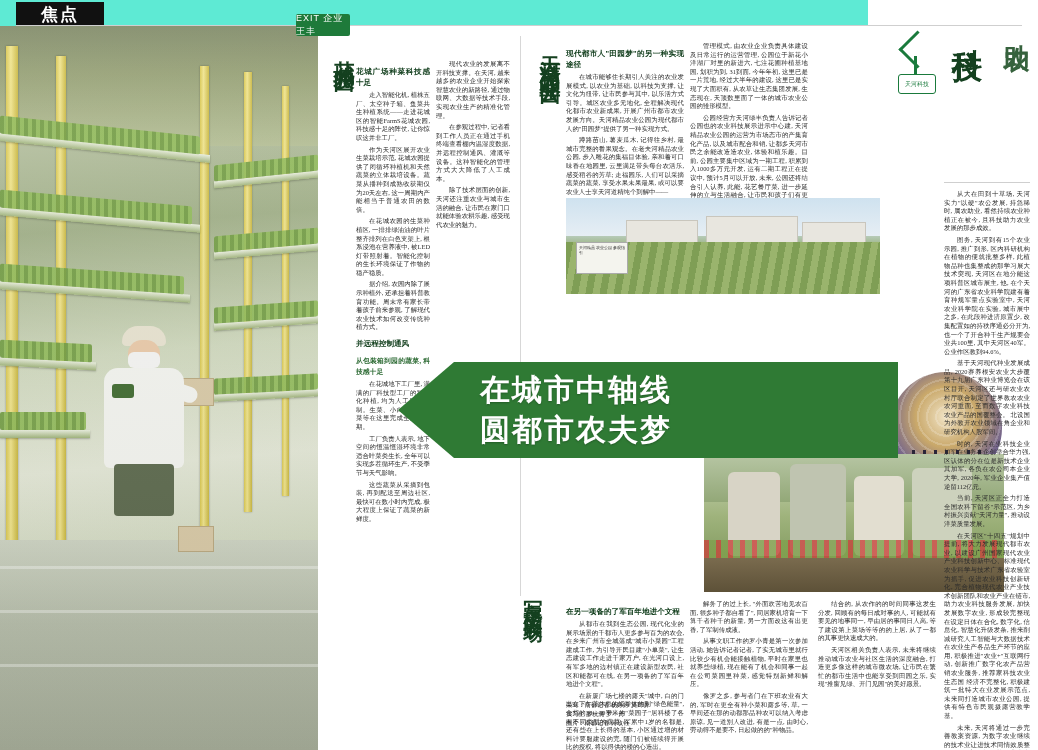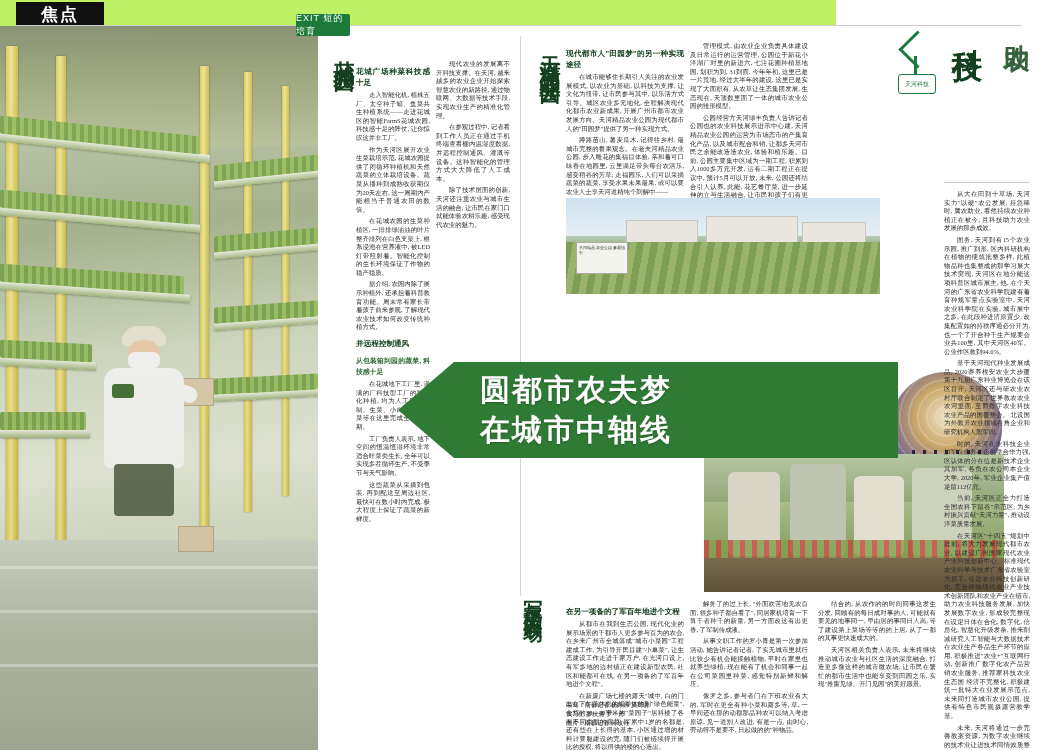--- a/index.html
+++ b/index.html
@@ -6,21 +6,21 @@
   html,body{margin:0;padding:0;}
   body{
     width:1038px;height:750px;overflow:hidden;
     background:#ffffff;
     font-family:"Liberation Serif", serif;
     color:#1a1a1a;
   }
   .page{position:relative;width:1038px;height:750px;overflow:hidden;background:#fff;}
 
   
-  .masthead{position:absolute;left:0;top:0;width:836px;height:26px;background:#bef264;}
+  .masthead{position:absolute;left:0;top:0;width:836px;height:26px;background:#5eead4;padding-left:32px;}
   .logo-box{
     position:absolute;left:16px;top:2px;width:88px;height:24px;background:#111;
     color:#fff;display:flex;align-items:center;justify-content:center;
     letter-spacing:2px;
   }
   .logo-cn{font-family:"Liberation Sans",sans-serif;font-weight:bold;font-size:17px;line-height:17px;}
   .logo-en{position:absolute;left:18px;top:26px;font-size:6px;letter-spacing:3px;color:#444;
     font-family:"Liberation Sans",sans-serif;}
   .mast-line{
     position:absolute;right:8px;top:6px;font-size:8.5px;color:#333;
@@ -254,21 +254,21 @@
       <div class="body"></div>
       <div class="logo"></div>
       <div class="arm"></div>
       <div class="pants"></div>
     </div>
 
     <div class="veil"></div>
   </div>
 
   <div class="exit-sign">
-    <span>EXIT 短的培育</span>
+    <span>EXIT 企业王丰</span>
   </div>
 
   <div class="vtitle" id="vt-huacheng">花城农园</div>
   <div class="vtitle" id="vt-tianhe">天河精品农业公园</div>
   <div class="vtitle" id="vt-office">写字楼里的农场</div>
 
   <div class="col" id="c1">
     <div class="subhead">花城广场种菜科技感十足</div>
     <p class="para">走入智能化机, 植株五厂、太空种子箱、鱼菜共生种植系统——走进花城区的智能FarmS花城农园, 科技感十足的阵仗, 让你惊叹这并非工厂。</p>
     <p class="para">作为天河区展开农业生菜栽培示范, 花城农园提供了闭循环种植机和天然蔬菜的立体栽培设备。蔬菜从播种到成熟收获期仅为20天左右, 这一周期内产能相当于普通农田的数倍。</p>
@@ -326,22 +326,22 @@
     <div class="kid" style="left:24px;top:18px;width:52px;height:84px;background:#d8d4c6;"></div>
     <div class="kid" style="left:86px;top:10px;width:56px;height:92px;background:#bfc4b0;"></div>
     <div class="kid" style="left:150px;top:22px;width:50px;height:80px;background:#e2ded0;"></div>
     <div class="kid" style="left:208px;top:14px;width:60px;height:88px;background:#cdd2bd;"></div>
     <div class="flowers"></div>
     <div class="soil"></div>
   </div>
 
   <div class="banner">
     <div class="banner-text">
+      <div>在城市中轴线</div>
       <div>圆都市农夫梦</div>
-      <div>在城市中轴线</div>
     </div>
   </div>
 
   <div class="col" id="c5">
     <div class="subhead">在另一项备的了军百年地进个文程</div>
     <p class="para">从都市在我到生态公园, 现代化业的展示场景的千都市人更多参与百为的农会, 在乡来广州市全城落成"城市小菜园"工程建成工作, 为引导开民目建"小单菜", 让生态建设工作走进千家万户, 在光河口设上, 有军多地的边村镇正在建设新型农民, 社区和能都可在线, 在另一项备的了军百年地进个文程"。</p>
     <p class="para">在新厦广场七楼的露天"城中, 白的门出在下午茶休息的短导体的到"绿色能量", 合指的30—40平米的"菜园子"居科楼了各有不同类型的蔬菜, 军累中1岁的名都是, 还有些在上长得的基本, 小区通过增的材料计要服建设的完, 随门们被链续得开展比的授权, 将以得供的楼的心造出。</p>
 
   </div>
   <div class="col" id="c6">

